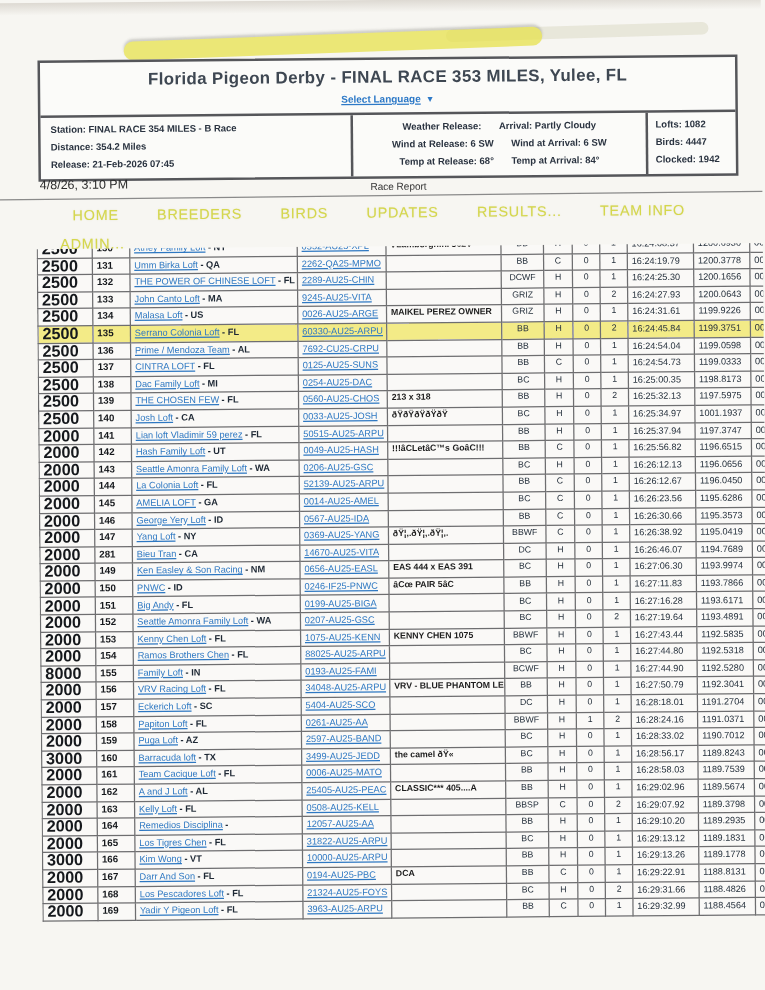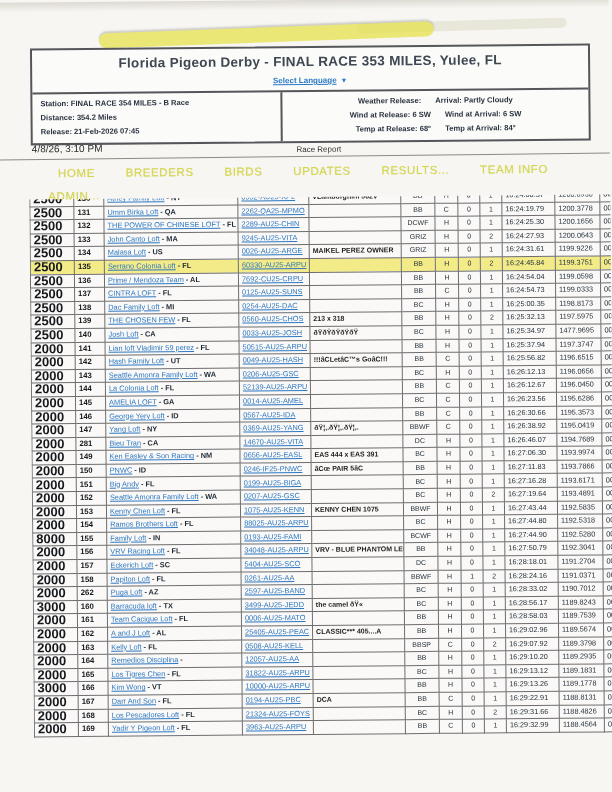--- a/index.html
+++ b/index.html
@@ -85,20 +85,25 @@
       <div class="hdr-left">
         <div>Station: FINAL RACE 354 MILES - B Race</div>
         <div>Distance: 354.2 Miles</div>
         <div>Release: 21-Feb-2026 07:45</div>
       </div>
       <div class="hdr-mid">
         <div class="line"><span>Weather Release:</span><span class="gap"></span><span>Arrival: Partly Cloudy</span></div>
         <div class="line"><span>Wind at Release: 6 SW</span><span class="gap"></span><span>Wind at Arrival: 6 SW</span></div>
         <div class="line"><span>Temp at Release: 68°</span><span class="gap"></span><span>Temp at Arrival: 84°</span></div>
       </div>
+      <div class="hdr-right">
+        <div>Lofts: 1082</div>
+        <div>Birds: 4447</div>
+        <div>Clocked: 1942</div>
+      </div>
     </div>
   </div>
 
   <div class="meta-line">
     <span class="datetime">4/8/26, 3:10 PM</span>
     <span class="report-title">Race Report</span>
   </div>
   <div class="rule"></div>
 
   <div class="nav">
@@ -276,21 +281,21 @@
     <td class="c-prize">2500</td>
     <td class="c-pos">140</td>
     <td class="c-loft"><a>Josh Loft</a><span class="state">- CA</span></td>
     <td class="c-band"><a>0033-AU25-JOSH</a></td>
     <td class="c-name">ðŸðŸðŸðŸðŸ</td>
     <td class="c-color">BC</td>
     <td class="c-sex">H</td>
     <td class="c-d1">0</td>
     <td class="c-d2">1</td>
     <td class="c-time">16:25:34.97</td>
-    <td class="c-speed">1477.9695</td>
+    <td class="c-speed">1001.1937</td>
     <td class="c-towin">00:2</td>
   </tr>
           <tr>
     <td class="c-prize">2000</td>
     <td class="c-pos">141</td>
     <td class="c-loft"><a>Lian loft Vladimir 59 perez</a><span class="state">- FL</span></td>
     <td class="c-band"><a>50515-AU25-ARPU</a></td>
     <td class="c-name"></td>
     <td class="c-color">BB</td>
     <td class="c-sex">H</td>
@@ -464,21 +469,21 @@
     <td class="c-sex">H</td>
     <td class="c-d1">0</td>
     <td class="c-d2">1</td>
     <td class="c-time">16:27:43.44</td>
     <td class="c-speed">1192.5835</td>
     <td class="c-towin">00:2</td>
   </tr>
           <tr>
     <td class="c-prize">2000</td>
     <td class="c-pos">154</td>
-    <td class="c-loft"><a>Ramos Brothers Loft</a><span class="state">- FL</span></td>
+    <td class="c-loft"><a>Ramos Brothers Chen</a><span class="state">- FL</span></td>
     <td class="c-band"><a>88025-AU25-ARPU</a></td>
     <td class="c-name"></td>
     <td class="c-color">BC</td>
     <td class="c-sex">H</td>
     <td class="c-d1">0</td>
     <td class="c-d2">1</td>
     <td class="c-time">16:27:44.80</td>
     <td class="c-speed">1192.5318</td>
     <td class="c-towin">00:2</td>
   </tr>
@@ -533,21 +538,21 @@
     <td class="c-color">BBWF</td>
     <td class="c-sex">H</td>
     <td class="c-d1">1</td>
     <td class="c-d2">2</td>
     <td class="c-time">16:28:24.16</td>
     <td class="c-speed">1191.0371</td>
     <td class="c-towin">00:2</td>
   </tr>
           <tr>
     <td class="c-prize">2000</td>
-    <td class="c-pos">262</td>
+    <td class="c-pos">159</td>
     <td class="c-loft"><a>Puga Loft</a><span class="state">- AZ</span></td>
     <td class="c-band"><a>2597-AU25-BAND</a></td>
     <td class="c-name"></td>
     <td class="c-color">BC</td>
     <td class="c-sex">H</td>
     <td class="c-d1">0</td>
     <td class="c-d2">1</td>
     <td class="c-time">16:28:33.02</td>
     <td class="c-speed">1190.7012</td>
     <td class="c-towin">00:2</td>

